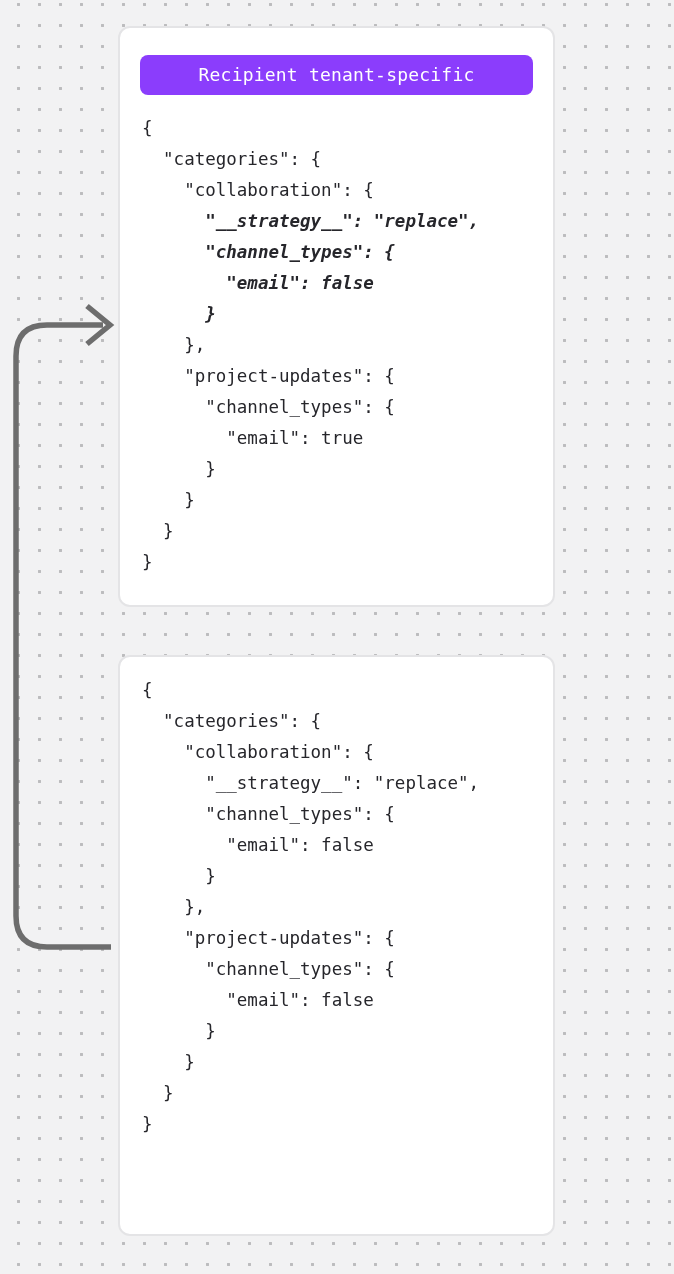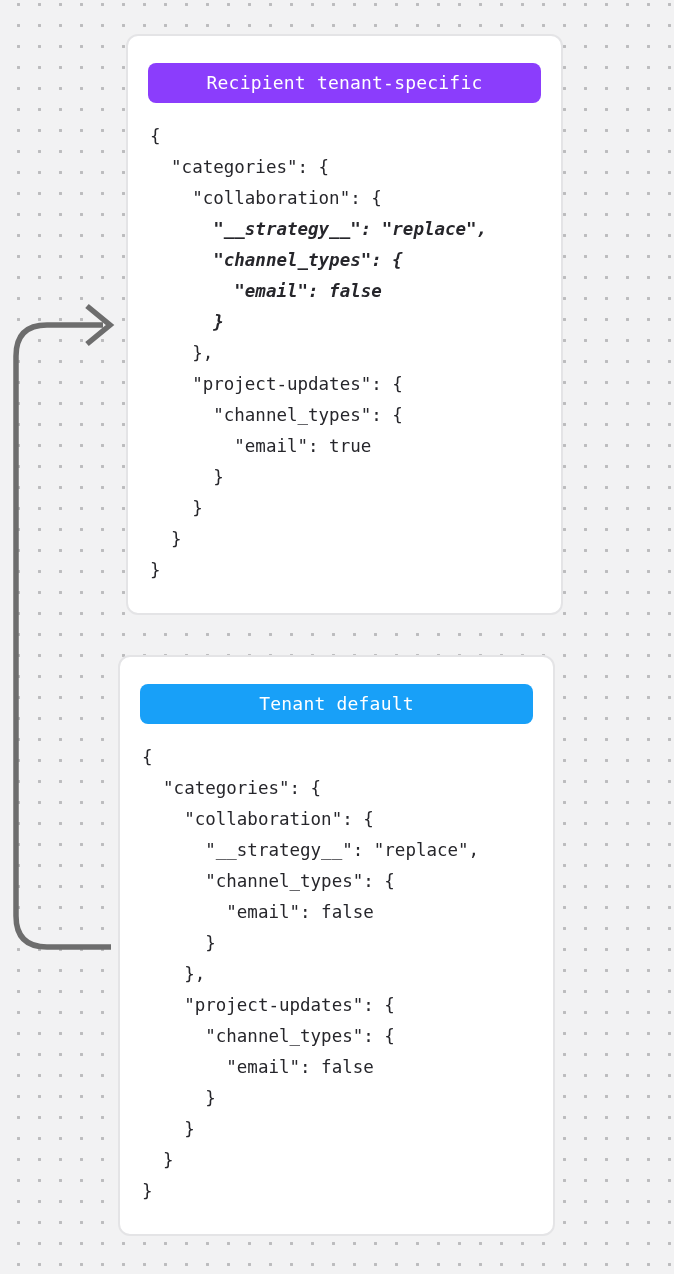--- a/index.html
+++ b/index.html
@@ -25,21 +25,21 @@
   }
   .card {
     position: absolute;
     left: 118px;
     width: 437px;
     height: 581px;
     background: #ffffff;
     border: 2px solid #e4e4e6;
     border-radius: 12px;
   }
-  .card-top { top: 34px; margin-left: 8px; }
+  .card-top { top: 26px; }
   .card-bottom { top: 655px; }
   .badge {
     margin: 27px 20px 0 20px;
     height: 40px;
     line-height: 40px;
     border-radius: 8px;
     text-align: center;
     font-size: 18px;
     font-weight: 500;
     letter-spacing: 0.2px;
@@ -69,17 +69,16 @@
     <path d="M 111 947 L 47 947 Q 16 947 16 916 L 16 356 Q 16 325 47 325 L 103 325" fill="none" stroke-width="5.5" stroke-linecap="butt" stroke-linejoin="round" stroke="#6d6d6d"></path>
     <path d="M 87 306 L 110 325 L 87 344" fill="none" stroke-width="5.5" stroke-linecap="butt" stroke-linejoin="miter" stroke="#6d6d6d"></path>
   </svg>
 
   <div class="card card-top">
     <div class="badge" style="background: rgb(139, 61, 252); color: rgb(255, 255, 255);">Recipient tenant-specific</div>
     <div class="code"><div class="code-line">{</div><div class="code-line">  "categories": {</div><div class="code-line">    "collaboration": {</div><div class="code-line emphasis">      "__strategy__": "replace",</div><div class="code-line emphasis">      "channel_types": {</div><div class="code-line emphasis">        "email": false</div><div class="code-line emphasis">      }</div><div class="code-line">    },</div><div class="code-line">    "project-updates": {</div><div class="code-line">      "channel_types": {</div><div class="code-line">        "email": true</div><div class="code-line">      }</div><div class="code-line">    }</div><div class="code-line">  }</div><div class="code-line">}</div></div>
   </div>
 
   <div class="card card-bottom">
-    <div class="badge" style="background: rgb(24, 160, 248); color: rgb(255, 255, 255);">Tenant default</div>
     <div class="code"><div class="code-line">{</div><div class="code-line">  "categories": {</div><div class="code-line">    "collaboration": {</div><div class="code-line">      "__strategy__": "replace",</div><div class="code-line">      "channel_types": {</div><div class="code-line">        "email": false</div><div class="code-line">      }</div><div class="code-line">    },</div><div class="code-line">    "project-updates": {</div><div class="code-line">      "channel_types": {</div><div class="code-line">        "email": false</div><div class="code-line">      }</div><div class="code-line">    }</div><div class="code-line">  }</div><div class="code-line">}</div></div>
   </div>
 
 </div>
 
 </body></html>

